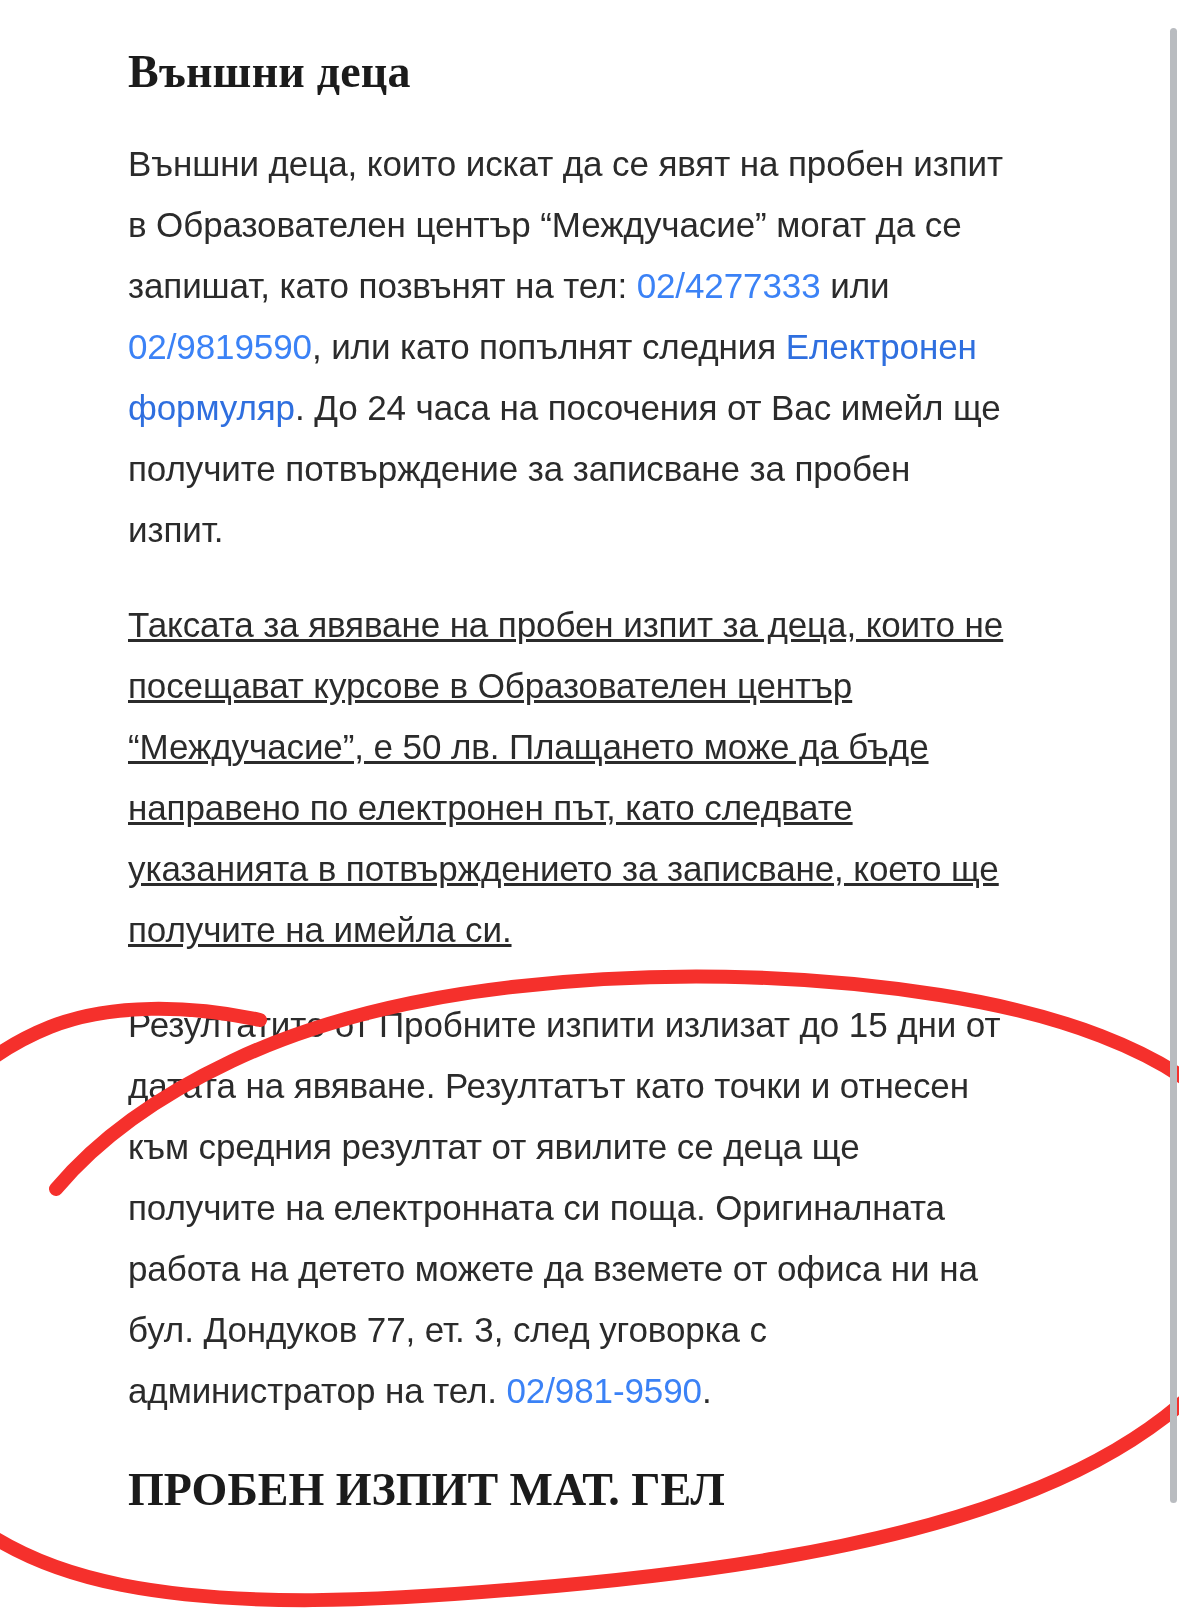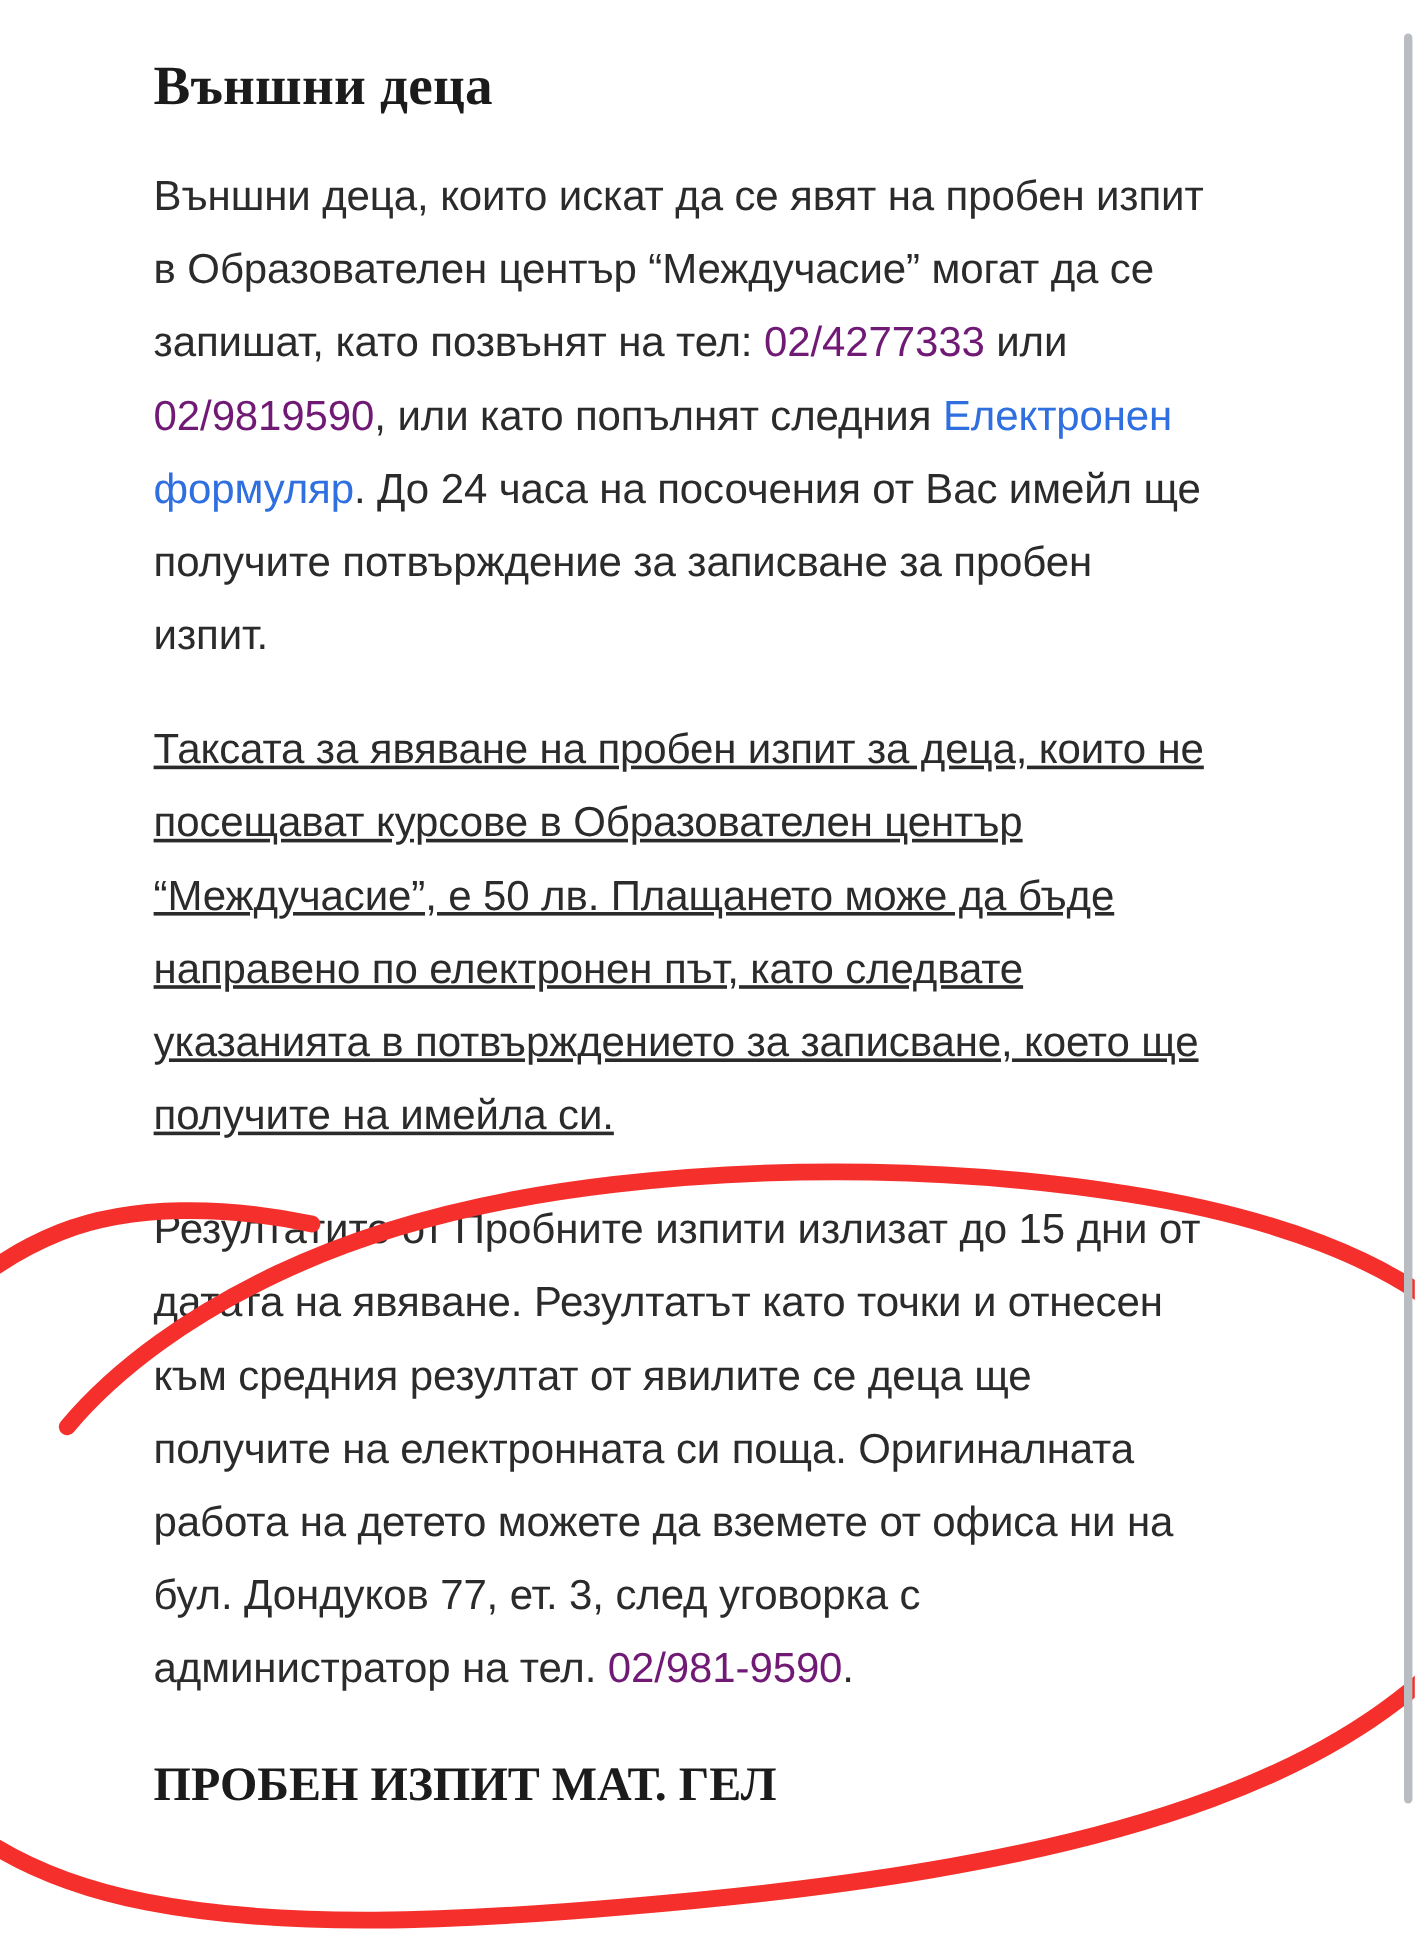--- a/index.html
+++ b/index.html
@@ -40,28 +40,28 @@
     line-height: 61px;
     color: #2b2b2b;
     margin: 34px 0 0 0;
     letter-spacing: -0.1px;
   }
   a.link {
     color: #2f6fdf;
     text-decoration: none;
   }
   a.link.tel {
-    color: #701a75;
+    color: #3b82f6;
   }
   .para-spacer-1 { margin-top: 40px; text-decoration: underline; }
   .para-spacer-2 { margin-top: 44px; }
   h2.subtitle {
     font-family: "Liberation Serif", serif;
     font-weight: bold;
-    font-size: 40px;
+    font-size: 46px;
     color: #1b1b1b;
     margin: 42px 0 0 0;
     white-space: nowrap;
   }
   
   .scrollbar-track {
     position: absolute;
     right: 0px;
     top: 0;
     width: 12px;

